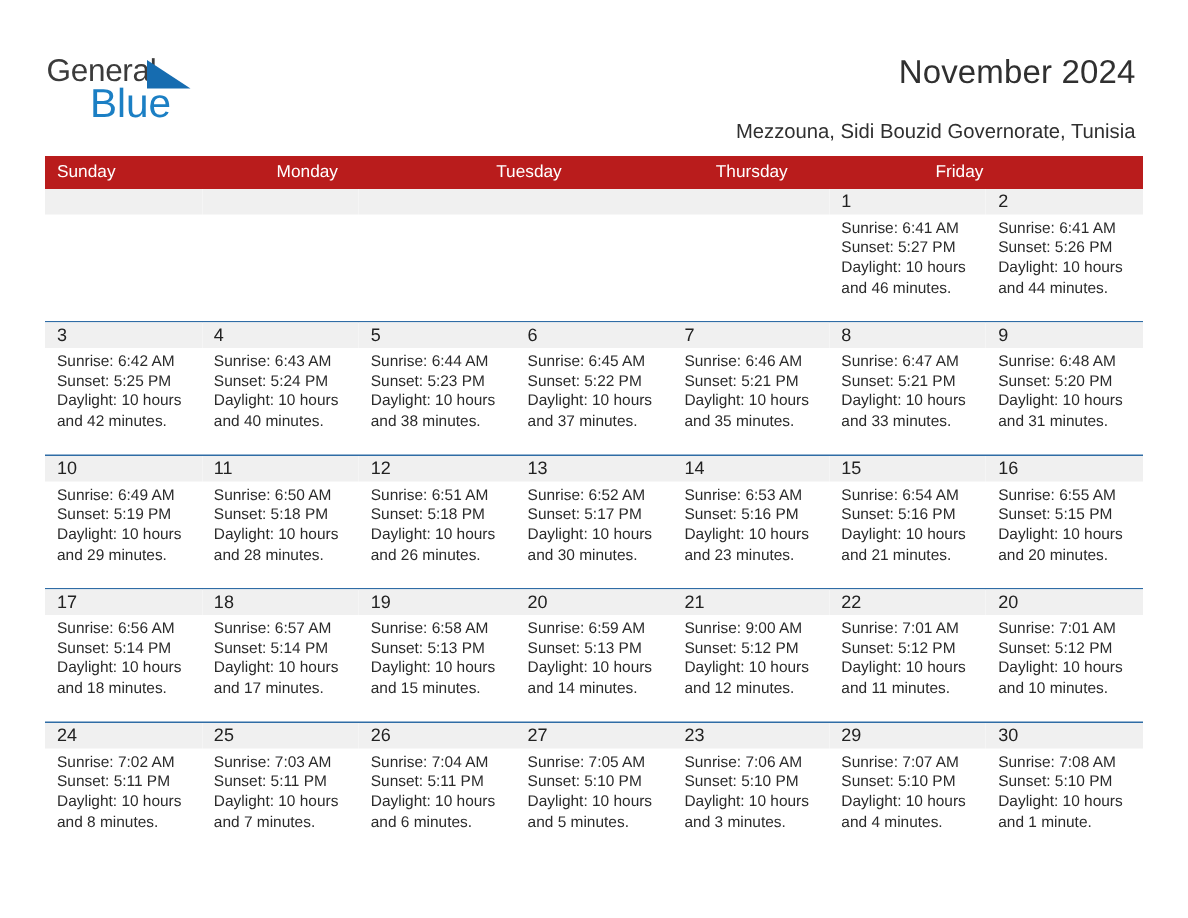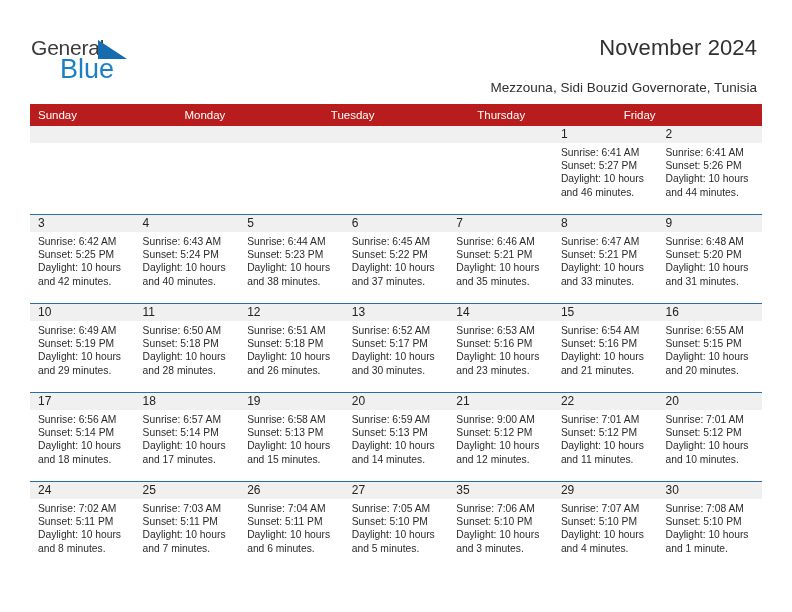--- a/index.html
+++ b/index.html
@@ -473,21 +473,21 @@
               <span class="daynum">27</span>
               <div class="info">
                 <div>Sunrise: 7:05 AM</div>
                 <div>Sunset: 5:10 PM</div>
                 <div>Daylight: 10 hours</div>
                 <div>and 5 minutes.</div>
               </div>
             </div>
             <div class="daycell">
               <div class="daynum-band"></div>
-              <span class="daynum">35</span>
+              <span class="daynum">23</span>
               <div class="info">
                 <div>Sunrise: 7:06 AM</div>
                 <div>Sunset: 5:10 PM</div>
                 <div>Daylight: 10 hours</div>
                 <div>and 3 minutes.</div>
               </div>
             </div>
             <div class="daycell">
               <div class="daynum-band"></div>
               <span class="daynum">29</span>

